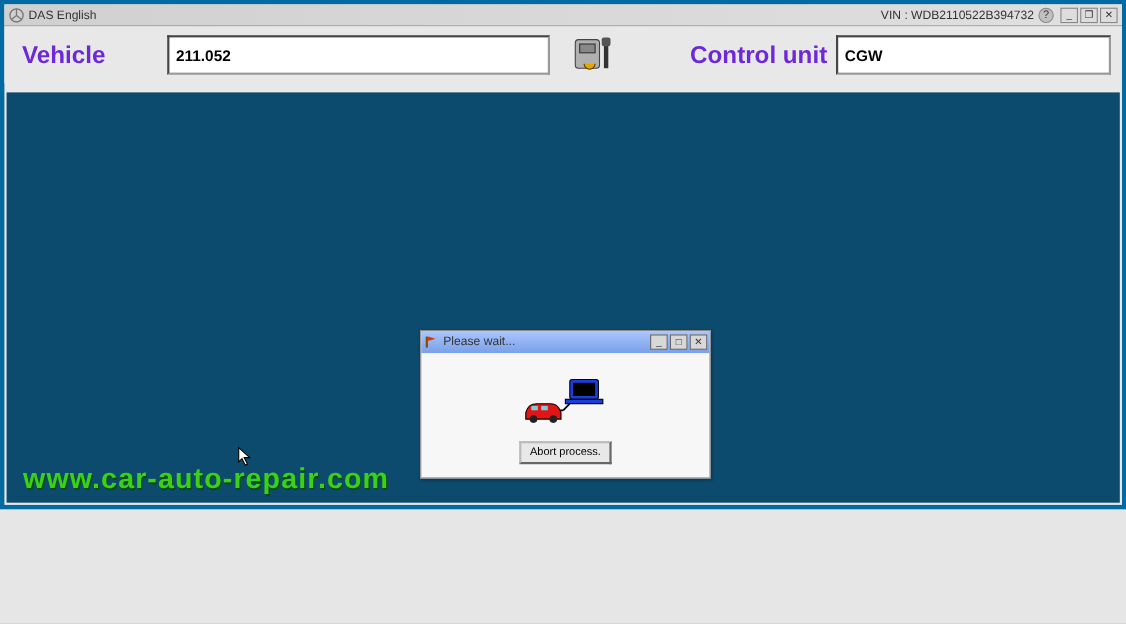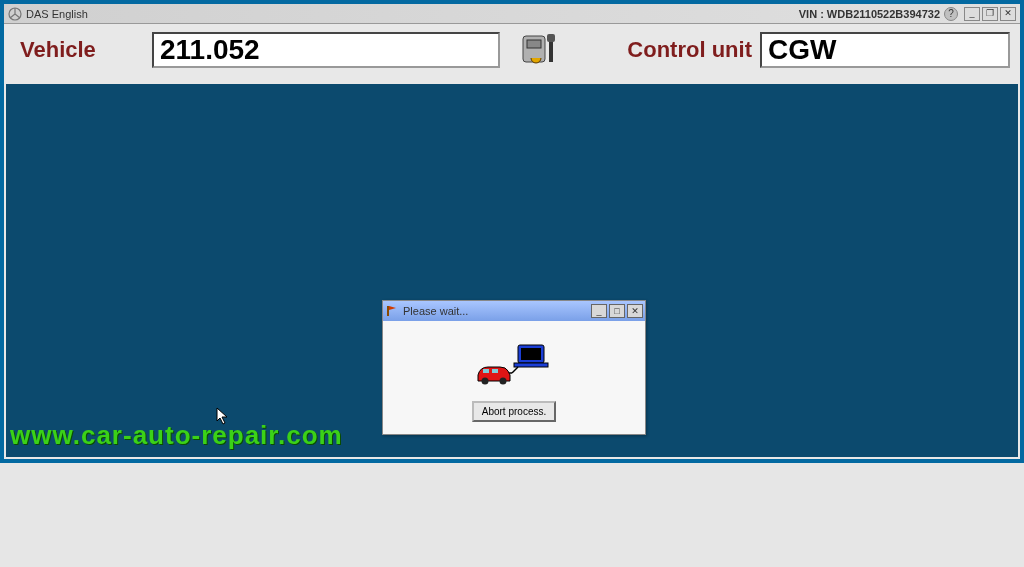--- a/index.html
+++ b/index.html
@@ -4,46 +4,46 @@
 <style>
   * { box-sizing: border-box; margin: 0; padding: 0; }
   html, body { width: 1024px; height: 567px; font-family: Arial, sans-serif; background: #e6e6e6; overflow: hidden; }
   
   .outer-border { width: 1024px; height: 463px; border: 4px solid #0369a1; background: #e8e8e8; position: relative; }
   
   .titlebar { height: 20px; background: linear-gradient(to right, #d0d0d0, #e0e0e0); display: flex; align-items: center; padding: 0 4px; border-bottom: 1px solid #999; font-size: 11px; color: #333; }
   .titlebar .app-icon { width: 14px; height: 14px; margin-right: 4px; }
   .titlebar .app-title { flex: 0 0 auto; }
   .titlebar .spacer { flex: 1 1 auto; }
-  .titlebar .vin { margin-right: 4px; font-weight: bold; }
+  .titlebar .vin { margin-right: 4px; }
   .titlebar .win-btn { width: 16px; height: 14px; border: 1px solid #888; background: #ddd; margin-left: 2px; display: inline-flex; align-items: center; justify-content: center; font-size: 9px; line-height: 1; cursor: pointer; }
   .titlebar .help-btn { width: 14px; height: 14px; border-radius: 50%; background: #c0c0c0; border: 1px solid #888; display: inline-flex; align-items: center; justify-content: center; font-size: 10px; margin-right: 4px; cursor: pointer; }
 
   .header-row { display: flex; align-items: center; padding: 6px 8px; gap: 0; background: #e8e8e8; }
-  .header-label { font-size: 22px; font-weight: bold; color: #7f1d1d; padding: 4px 8px; }
-  .header-field { border: 2px inset #999; background: #fff; height: 36px; display: flex; align-items: center; padding: 0 6px; font-size: 28px; font-weight: bold; }
+  .header-label { font-size: 22px; font-weight: bold; color: #6d28d9; padding: 4px 8px; }
+  .header-field { border: 2px inset #999; background: #fff; height: 36px; display: flex; align-items: center; padding: 0 6px; font-size: 14px; font-weight: bold; }
   .vehicle-label { width: 140px; }
   .vehicle-field { width: 348px; }
   .center-icon { width: 80px; display: flex; align-items: center; justify-content: center; }
   .cu-label { width: 180px; text-align: right; }
   .cu-field { width: 250px; }
 
   .content-area { position: absolute; top: 80px; left: 2px; right: 2px; bottom: 2px; background: #0c4a6e; }
 
   .dialog { position: absolute; left: 376px; top: 216px; width: 264px; background: #f7f7f7; border: 1px solid #888; box-shadow: 1px 1px 3px rgba(0,0,0,0.3); }
   .dialog-titlebar { height: 20px; background: linear-gradient(to bottom, #a9c6ff, #7aa0e8); display: flex; align-items: center; padding: 0 2px; font-size: 11px; color: #333; }
   .dialog-titlebar .dlg-icon { width: 14px; height: 14px; margin-right: 4px; }
   .dialog-titlebar .dlg-title { flex: 1 1 auto; }
   .dialog-titlebar .dlg-btn { width: 16px; height: 14px; border: 1px solid #666; background: #d8d8d8; margin-left: 2px; display: inline-flex; align-items: center; justify-content: center; font-size: 9px; cursor: pointer; }
   .dialog-body { padding: 16px 8px 12px 8px; text-align: center; }
   .dialog-msg { font-size: 14px; color: #000; margin-bottom: 14px; }
   .dialog-graphic { margin: 6px auto 14px auto; display: flex; justify-content: center; }
   .abort-btn { border: 2px outset #bbb; background: #e8e8e8; padding: 3px 8px; font-size: 10px; cursor: pointer; }
 
-  .watermark { position: absolute; left: 4px; bottom: 6px; font-family: "Comic Sans MS", cursive, sans-serif; font-size: 26px; font-weight: bold; color: #3bd118; text-shadow: 1px 1px 0 #0a4d00; letter-spacing: 1px; }
+  .watermark { position: absolute; left: 15px; bottom: 6px; font-family: "Comic Sans MS", cursive, sans-serif; font-size: 26px; font-weight: bold; color: #3bd118; text-shadow: 1px 1px 0 #0a4d00; letter-spacing: 1px; }
   .cursor-arrow { position: absolute; left: 210px; bottom: 28px; }
 </style>
 </head>
 <body>
 
 <div class="outer-border">
 
   <div class="titlebar">
     <span class="app-icon">
       <svg viewBox="0 0 14 14" width="14" height="14">

